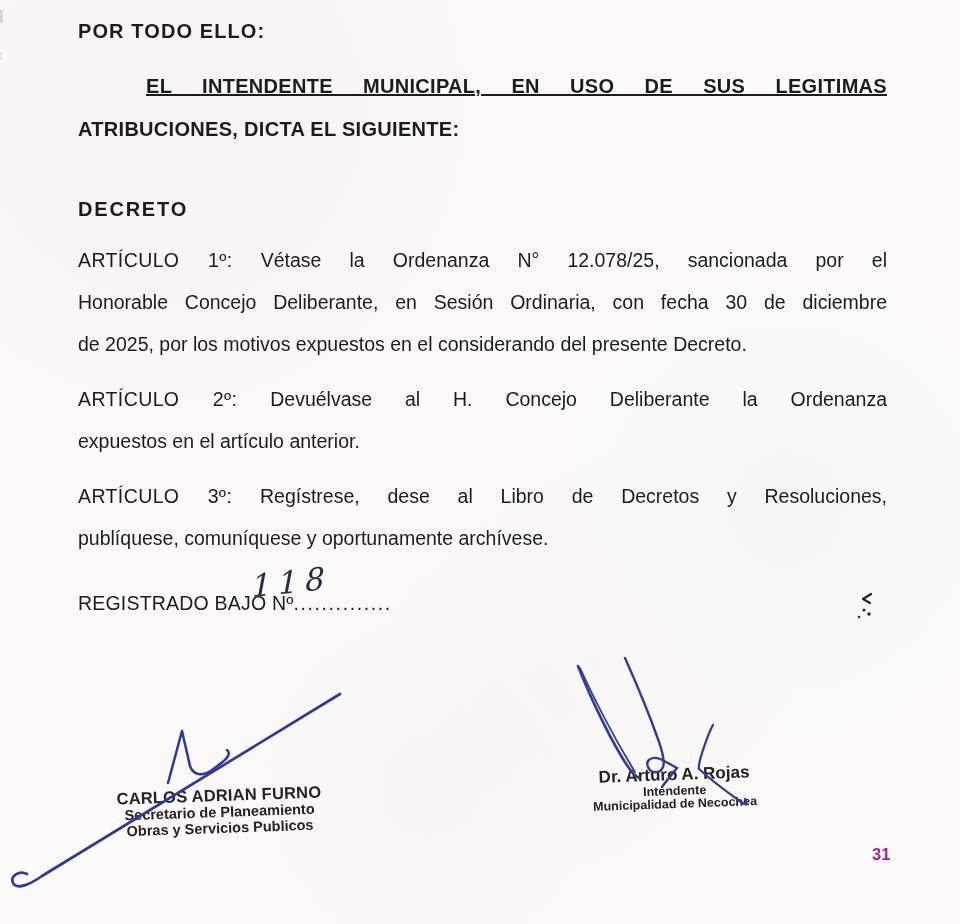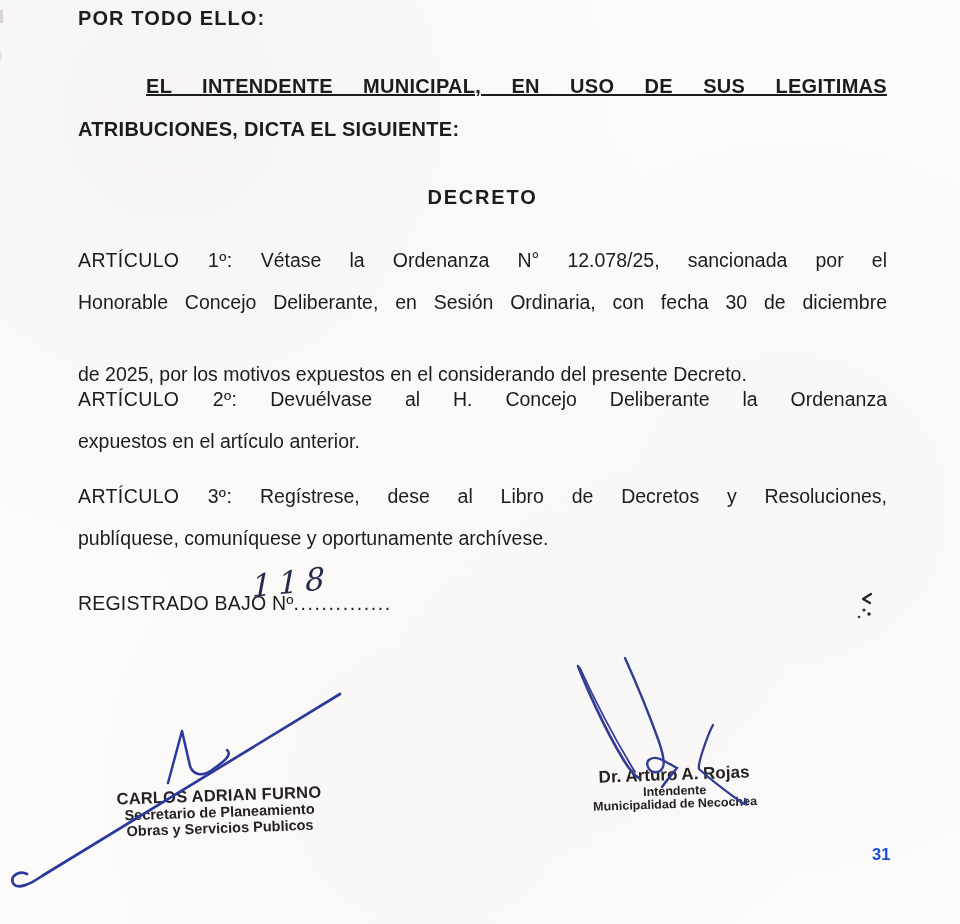--- a/index.html
+++ b/index.html
@@ -20,32 +20,32 @@
     position: absolute;
     left: 78px; right: 73px;
     font-size: 19.5px;
     line-height: 26px;
     white-space: normal;
     color: #1d1c1c;
   }
   .bold { font-weight: bold; letter-spacing: 0.3px; }
   .jline { text-align: justify; height: 27px; overflow: hidden; }
   .jline::after { content: ""; display: inline-block; width: 100%; }
-  .center { text-align: center; }
+  .center { text-align: left; margin-top: 12px; }
 
-  .l-intro { top: 5px; letter-spacing: 1.1px; font-size: 20px; }
+  .l-intro { top: 18px; letter-spacing: 1.1px; font-size: 20px; }
   .l-pre1  { top: 73px;  text-indent: 68px; font-size: 20px; text-decoration: underline; }
   .l-pre2  { top: 116px; font-size: 20px; }
   .l-title { top: 184px; letter-spacing: 1.8px; font-size: 20px; }
 
   .artlabel { font-weight: normal; letter-spacing: 0.4px; }
 
   .l-a1l1 { top: 247px; }
   .l-a1l2 { top: 289px; }
-  .l-a1l3 { top: 331px; margin-top: 30px; }
+  .l-a1l3 { top: 331px; }
   .l-a2l1 { top: 386px; }
   .l-a2l2 { top: 428px; }
   .l-a3l1 { top: 483px; }
   .l-a3l2 { top: 525px; }
 
   .l-reg { top: 590px; letter-spacing: 0.2px; }
   .l-reg .dots { letter-spacing: 1.6px; }
 
   .hand-number {
     position: absolute;
@@ -83,21 +83,21 @@
   .sig-left  { left: 0px;  top: 676px; }
   .sig-right { left: 555px; top: 626px; }
 
   .speckles { position: absolute; left: 850px; top: 588px; }
 
   .page-number {
     position: absolute;
     left: 872px; top: 845px;
     font-size: 16.5px;
     font-weight: bold;
-    color: #1d4ed8;
+    color: #a21caf;
   }
 
   .edge-mark { position: absolute; background: #d9d5d5; }
   .edge-mark-1 { left: 0; top: 10px; width: 3px; height: 13px; }
   .edge-mark-2 { left: 0; top: 52px; width: 2px; height: 8px; opacity: 0.6; }
 </style>
 </head>
 <body>
 
 <div class="tline bold l-intro">POR TODO ELLO:</div>

